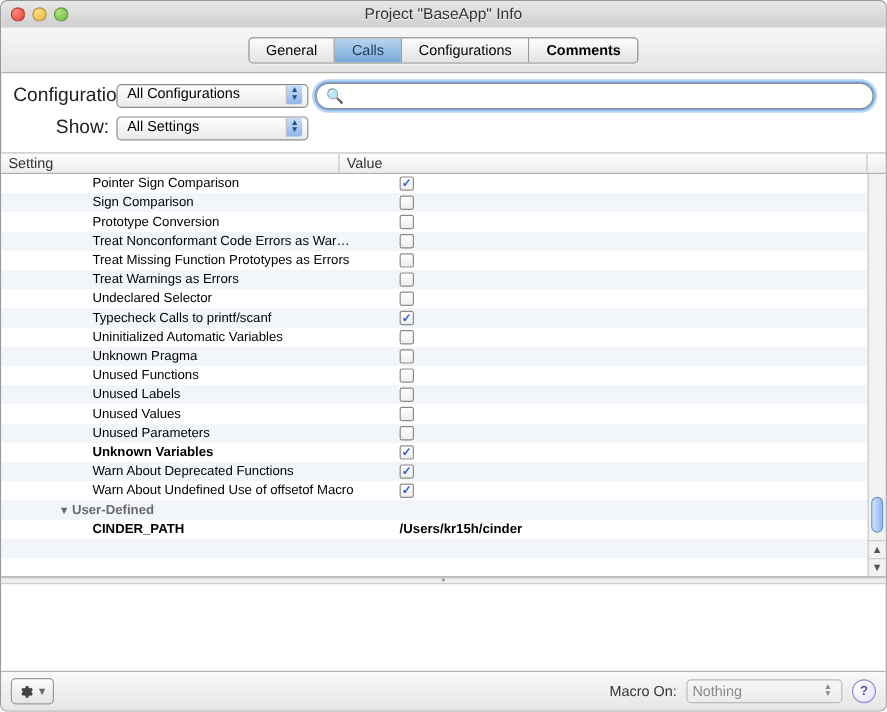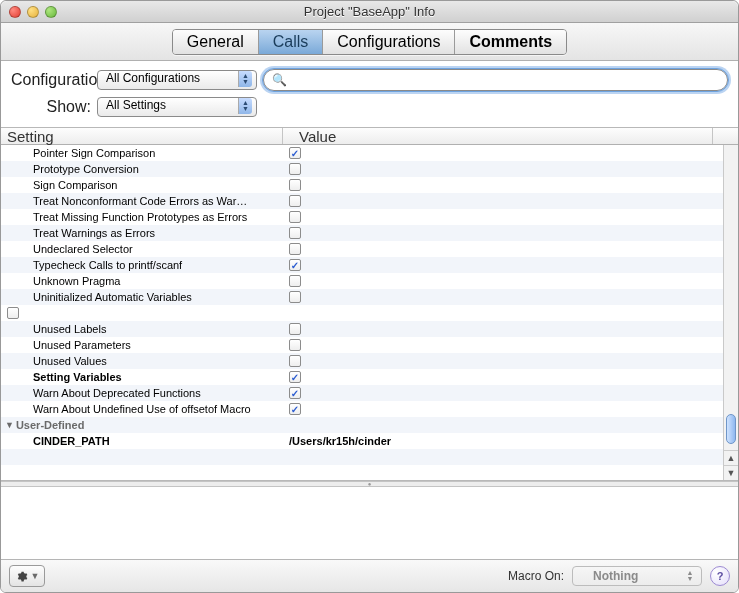--- a/index.html
+++ b/index.html
@@ -40,21 +40,21 @@
 }
 .segmented {
   display: flex;
   border: 1px solid #8a8a8a;
   border-radius: 4px;
   overflow: hidden;
   box-shadow: 0 1px 0 rgba(255,255,255,.6);
 }
 .segmented .seg {
   padding: 3px 14px;
-  font-size: 16px;
+  font-size: 12px;
   background: linear-gradient(#fdfdfd, #e2e2e2);
   border-right: 1px solid #9a9a9a;
   cursor: default;
 }
 .segmented .seg:last-child { border-right: none; font-weight: bold; }
 .segmented .seg.active {
   background: linear-gradient(#b9d4f0, #7aa9d8);
   color: #1a3c5a;
 }
 .filterbar {
@@ -92,28 +92,29 @@
 .tablewrap {
   flex:1; display:flex; flex-direction:column;
   border-top:1px solid #b8b8b8; border-bottom:1px solid #b8b8b8;
   overflow:hidden;
   position:relative;
 }
 .thead {
   display:flex; height:17px;
   background: linear-gradient(#fdfdfd,#ededed);
   border-bottom:1px solid #b0b0b0;
-  font-size:15px; color:#333;gap:10px;
+  font-size:12px; color:#333;
 }
 .thead .col1 { width:282px; padding-left:6px; border-right:1px solid #c5c5c5; display:flex; align-items:center;}
 .thead .col2 { flex:1; padding-left:6px; display:flex; align-items:center; border-right:1px solid #c5c5c5;}
 .thead .colsb { width:15px; }
 .tbody {
   flex:1; overflow:hidden; font-size:11px; position:relative;
   background: repeating-linear-gradient(#fff 0 16px, #f2f5fa 16px 32px);
+  padding-left: 44px;
 }
 .row { display:flex; height:16px; align-items:center; }
 .row .c1 { width:282px; padding-left:32px; white-space:nowrap; overflow:hidden; text-overflow:ellipsis;}
 .row .c2 { flex:1; padding-left:6px; display:flex; align-items:center; }
 .row.group .c1 { padding-left:4px; font-weight:bold; color:#6a6a6a; display:flex; align-items:center; gap:2px; }
 .row.bold .c1 { font-weight:bold; }
 .chk {
   width:12px; height:12px;
   border:1px solid #8c8c8c; border-radius:2px;
   background: linear-gradient(#fff,#eee);
@@ -143,21 +144,21 @@
   background:linear-gradient(#fdfdfd,#e4e4e4);
   display:flex; align-items:center; justify-content:center; gap:3px;
 }
 .gearbtn svg { width:13px; height:13px; }
 .footer-right { display:flex; align-items:center; gap:8px; }
 .basedsel {
   display:flex; align-items:center; justify-content:space-between;
   width:130px; height:20px;
   border:1px solid #bcbcbc; border-radius:4px;
   background:linear-gradient(#f6f6f6,#ececec);
-  color:#8a8a8a; padding: 0 4px 0 20px; font-size:12px;font-weight:bold;
+  color:#8a8a8a; padding: 0 4px 0 4px; font-size:12px;
 }
 .basedsel .arrows { width:14px; font-size:7px; text-align:center; line-height:6px; }
 .helpbtn { width:20px; height:20px; border:1px solid #9c8ad1; border-radius:50%; background:radial-gradient(circle at 30% 30%, #fff,#e4defa); color:#5b4ca1; font-weight:bold; display:flex; align-items:center; justify-content:center;}
 .tri { font-size:9px; color:#6a6a6a;}
 </style>
 </head>
 <body>
 
 <div class="titlebar">
   <div class="traffic">
@@ -204,32 +205,32 @@
     <div class="colsb"></div>
   </div>
   <div class="tbody" id="tbody">
       <div class="row">
         <div class="c1">Pointer Sign Comparison</div>
         <div class="c2">
           <span class="chk checked"></span>
         </div>
       </div>
       <div class="row">
+        <div class="c1">Sign Comparison</div>
+        <div class="c2">
+          <span class="chk"></span>
+        </div>
+      </div>
+      <div class="row">
         <div class="c1">Prototype Conversion</div>
         <div class="c2">
           <span class="chk"></span>
         </div>
       </div>
       <div class="row">
-        <div class="c1">Sign Comparison</div>
-        <div class="c2">
-          <span class="chk"></span>
-        </div>
-      </div>
-      <div class="row">
         <div class="c1">Treat Nonconformant Code Errors as War…</div>
         <div class="c2">
           <span class="chk"></span>
         </div>
       </div>
       <div class="row">
         <div class="c1">Treat Missing Function Prototypes as Errors</div>
         <div class="c2">
           <span class="chk"></span>
         </div>
@@ -246,56 +247,57 @@
           <span class="chk"></span>
         </div>
       </div>
       <div class="row">
         <div class="c1">Typecheck Calls to printf/scanf</div>
         <div class="c2">
           <span class="chk checked"></span>
         </div>
       </div>
       <div class="row">
+        <div class="c1">Uninitialized Automatic Variables</div>
+        <div class="c2">
+          <span class="chk"></span>
+        </div>
+      </div>
+      <div class="row">
         <div class="c1">Unknown Pragma</div>
         <div class="c2">
           <span class="chk"></span>
         </div>
       </div>
       <div class="row">
-        <div class="c1">Uninitialized Automatic Variables</div>
-        <div class="c2">
-          <span class="chk"></span>
-        </div>
-      </div>
-      <div class="row">
+        <div class="c1">Unused Functions</div>
         <div class="c2">
           <span class="chk"></span>
         </div>
       </div>
       <div class="row">
         <div class="c1">Unused Labels</div>
         <div class="c2">
           <span class="chk"></span>
         </div>
       </div>
       <div class="row">
+        <div class="c1">Unused Values</div>
+        <div class="c2">
+          <span class="chk"></span>
+        </div>
+      </div>
+      <div class="row">
         <div class="c1">Unused Parameters</div>
         <div class="c2">
           <span class="chk"></span>
         </div>
       </div>
-      <div class="row">
-        <div class="c1">Unused Values</div>
-        <div class="c2">
-          <span class="chk"></span>
-        </div>
-      </div>
       <div class="row bold">
-        <div class="c1">Setting Variables</div>
+        <div class="c1">Unknown Variables</div>
         <div class="c2">
           <span class="chk checked"></span>
         </div>
       </div>
       <div class="row">
         <div class="c1">Warn About Deprecated Functions</div>
         <div class="c2">
           <span class="chk checked"></span>
         </div>
       </div>

